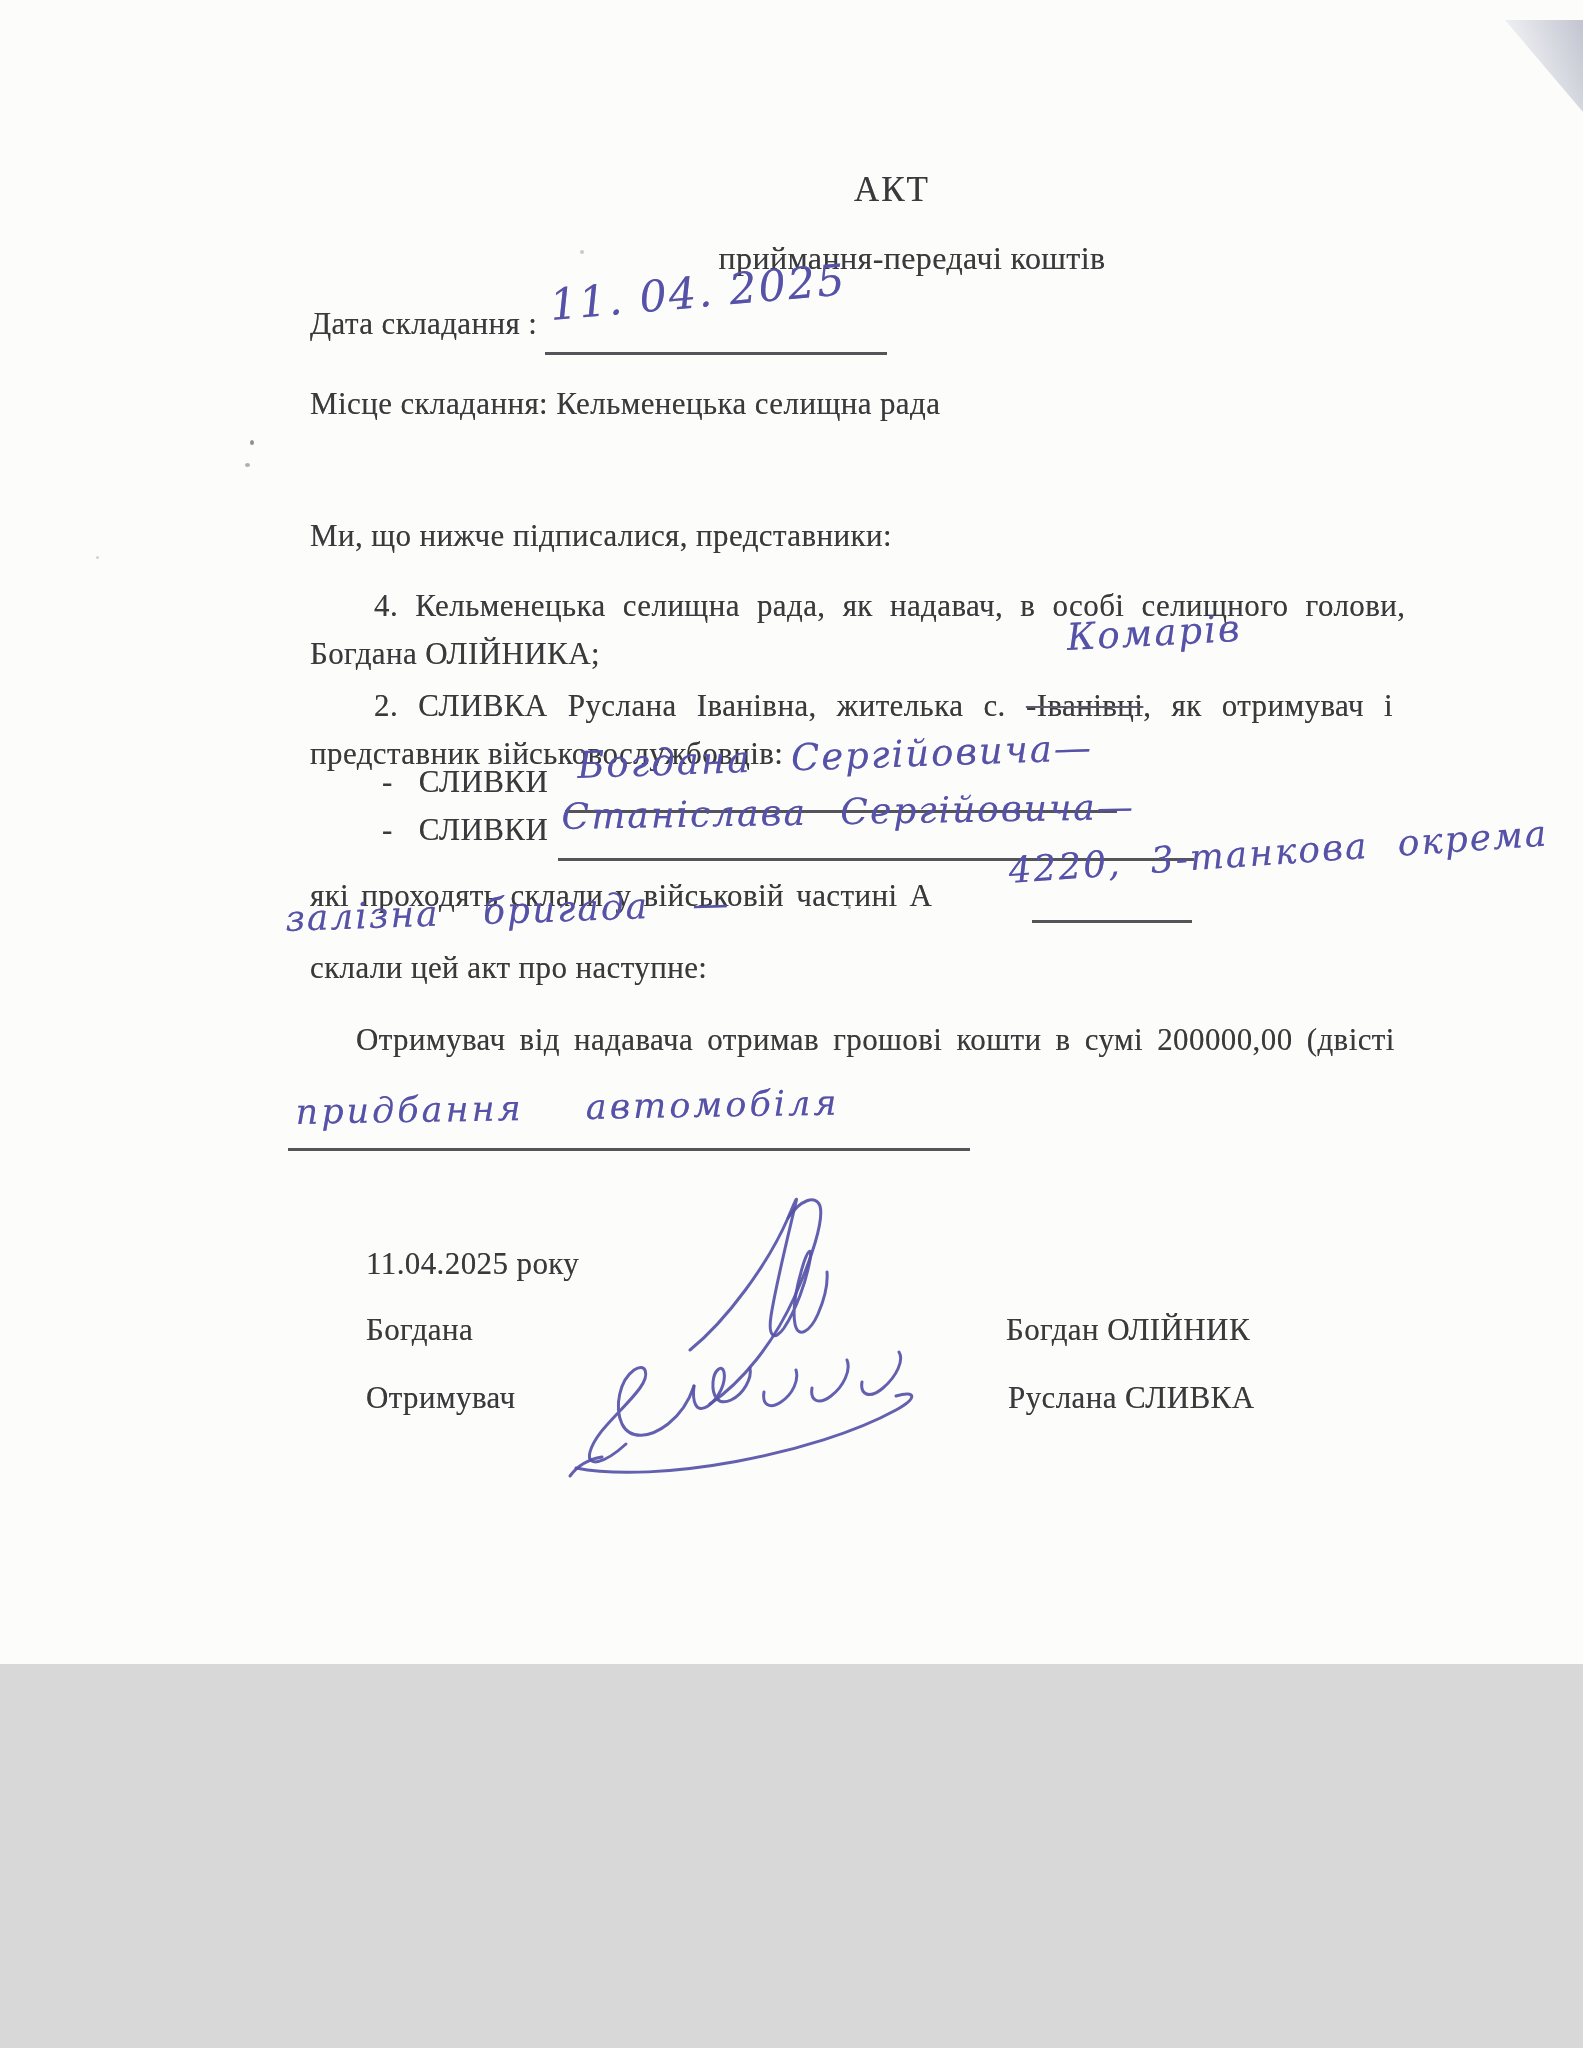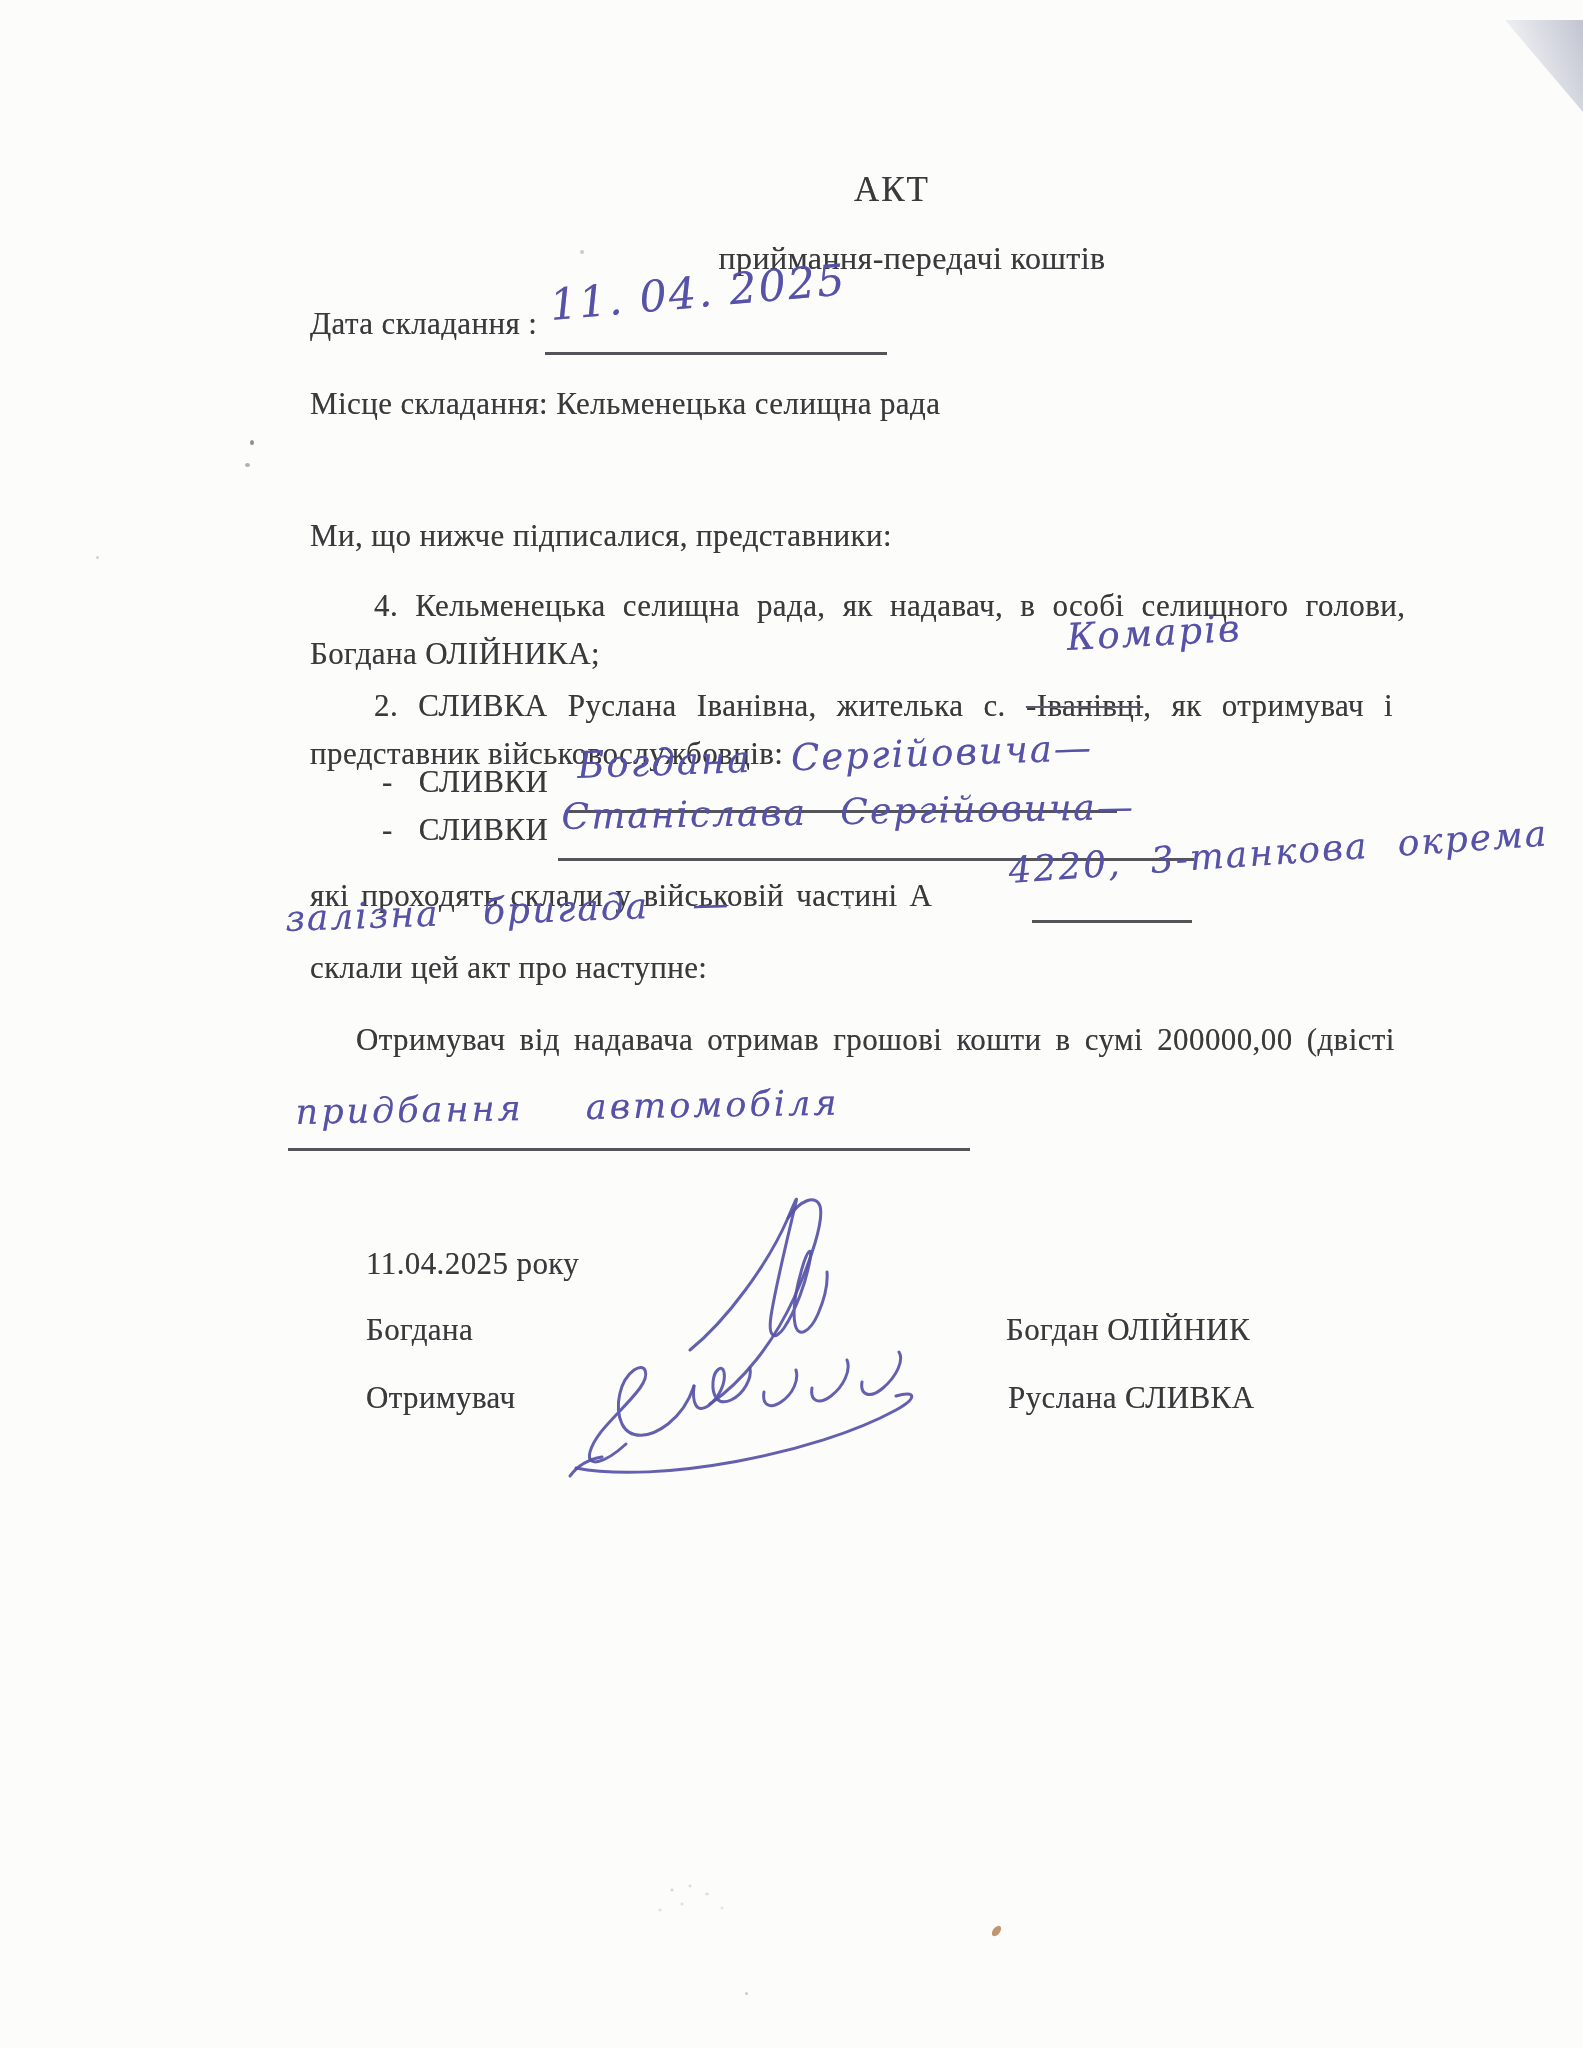--- a/index.html
+++ b/index.html
@@ -1,18 +1,18 @@
 <!DOCTYPE html>
 <html style="--paper: #fcfcfb; --print: #3a3a3c; --pen: #5652a8; --uline: #36363c;"><head>
 <meta charset="utf-8">
 <style>
   html,body{margin:0;padding:0;background:#d8d8d8;}
   .page{
     position:relative;
-    width:1583px;height:2048px;
+    width:1583px;height:1664px;
     margin:0 auto;
     background:var(--paper,#fcfcfb);
     color:var(--print,#3a3a3c);
     font-family:"Liberation Serif", serif;
     overflow:hidden;
   }
   .line{
     position:absolute;
     white-space:nowrap;
     font-size:31px;

